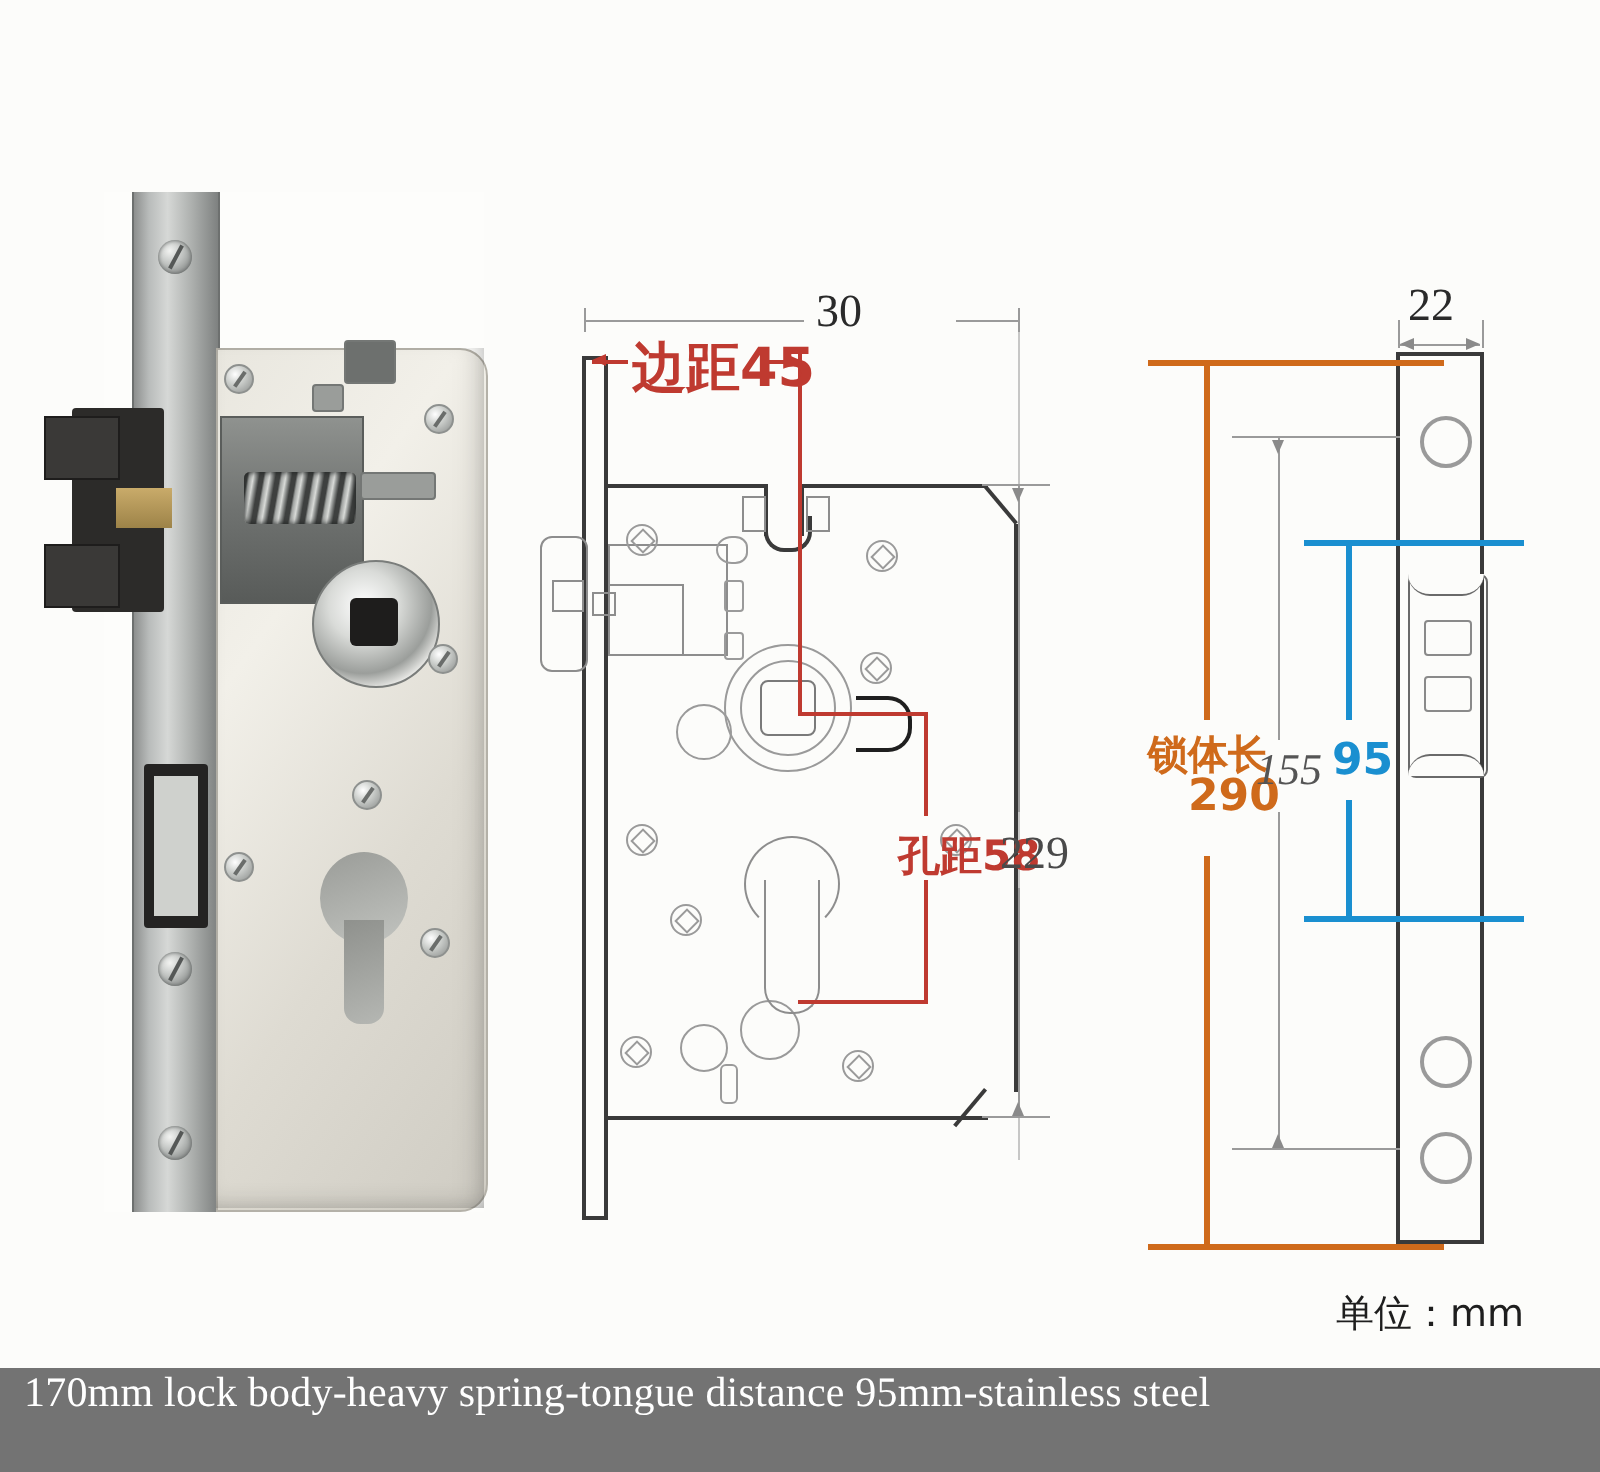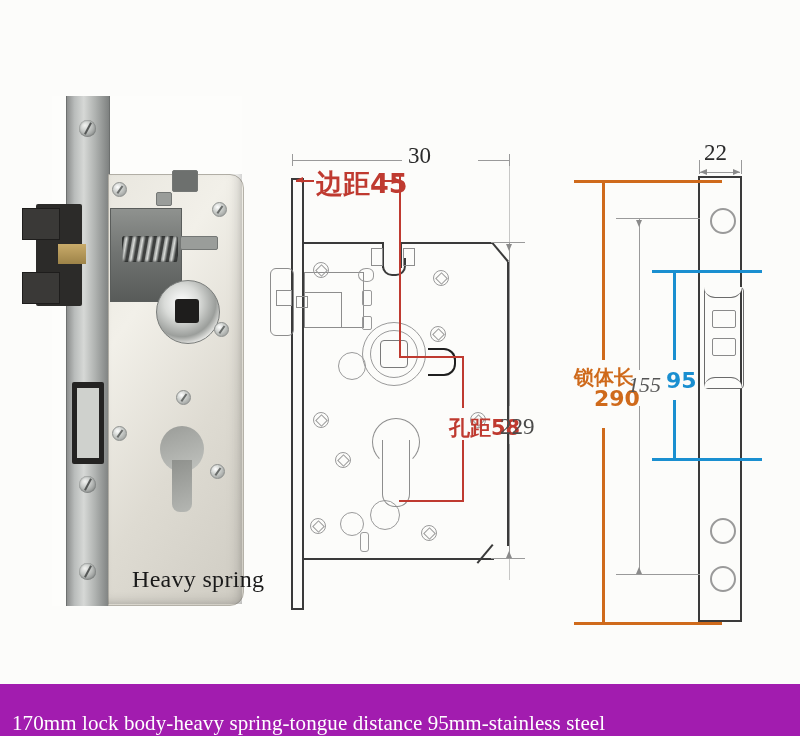--- a/index.html
+++ b/index.html
@@ -97,22 +97,22 @@
   .arr-l{border-top:3.5px solid transparent;border-bottom:3.5px solid transparent;border-right:7px solid #8a8a8a;}
   .arr-r{border-top:3.5px solid transparent;border-bottom:3.5px solid transparent;border-left:7px solid #8a8a8a;}
   .arr-u{border-left:3.5px solid transparent;border-right:3.5px solid transparent;border-bottom:7px solid #8a8a8a;}
   .arr-d{border-left:3.5px solid transparent;border-right:3.5px solid transparent;border-top:7px solid #8a8a8a;}
   .arr-red-l{border-top:3.5px solid transparent;border-bottom:3.5px solid transparent;border-right:7px solid #bf3a30;}
   .arr-red-r{border-top:3.5px solid transparent;border-bottom:3.5px solid transparent;border-left:7px solid #bf3a30;}
 
   
   .caption-bar{
     left:0;top:684px;width:800px;height:52px;
-    background:#a21caf;
-    display:flex;align-items:flex-end;
+    background:#737373;
+    display:flex;align-items:flex-start;
   }
   .caption-text{
     color:#ffffff;font-family:"Liberation Serif",serif;font-size:21px;
     padding-left:12px;white-space:nowrap;letter-spacing:.1px;
   }
   .unit-text{left:668px;top:644px;font-family:"DejaVu Sans",sans-serif;font-size:19px;color:#1e1e1e;}
 </style>
 </head>
 <body>
 
@@ -151,21 +151,20 @@
     </div>
 
     <div class="case-screw cs1"></div>
     <div class="case-screw cs2"></div>
     <div class="case-screw cs3"></div>
     <div class="case-screw cs4"></div>
     <div class="case-screw cs5"></div>
     <div class="case-screw cs6"></div>
   </div>
 
-  <div class="abs photo-label">Heavy spring</div>
 
   <div class="abs" style="left:0;top:0;width:560px;height:680px;">
 
     <div class="ln" style="left:291px;top:178px;width:2px;height:432px;"></div>
     <div class="ln" style="left:302px;top:178px;width:2px;height:432px;"></div>
     <div class="ln" style="left:291px;top:178px;width:13px;height:2px;"></div>
     <div class="ln" style="left:291px;top:608px;width:13px;height:2px;"></div>
 
     <div class="ln" style="left:304px;top:242px;width:78px;height:2px;"></div>
     <div class="ln" style="left:402px;top:242px;width:92px;height:2px;"></div>
@@ -301,18 +300,19 @@
     <div class="arrow arr-u" style="left:76px;top:567px;"></div>
     <div class="dim-text dim-gray" style="left:68px;top:372px;font-size:22px;color:#555;font-style:italic;">155</div>
 
     <div class="ln-blue" style="left:92px;top:270px;width:110px;height:3px;"></div>
     <div class="ln-blue" style="left:92px;top:458px;width:110px;height:3px;"></div>
     <div class="ln-blue" style="left:113px;top:270px;width:3px;height:90px;"></div>
     <div class="ln-blue" style="left:113px;top:400px;width:3px;height:60px;"></div>
     <div class="dim-text dim-blue" style="left:106px;top:368px;font-size:22px;">95</div>
   </div>
 
+  <div class="abs unit-text">单位：mm</div>
 
   <div class="abs caption-bar">
     <span class="caption-text">170mm lock body-heavy spring-tongue distance 95mm-stainless steel</span>
   </div>
 
 </div>
 
 </body></html>

